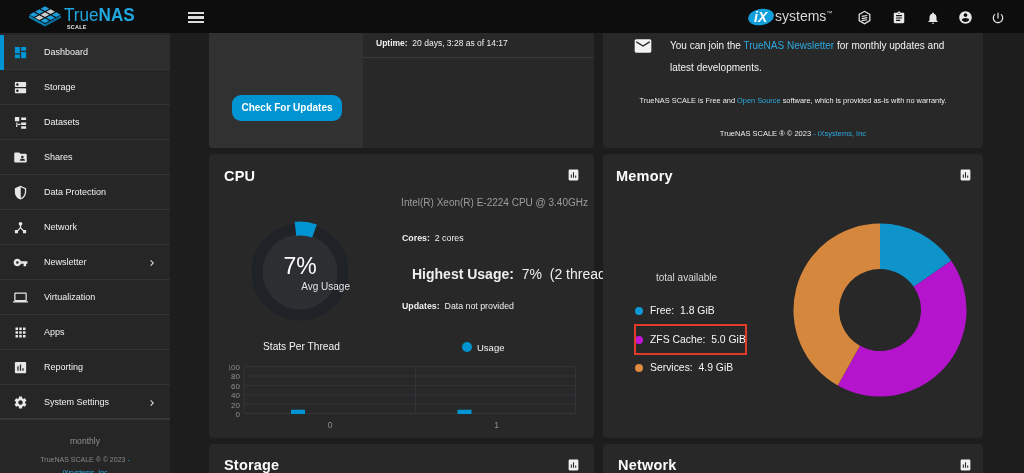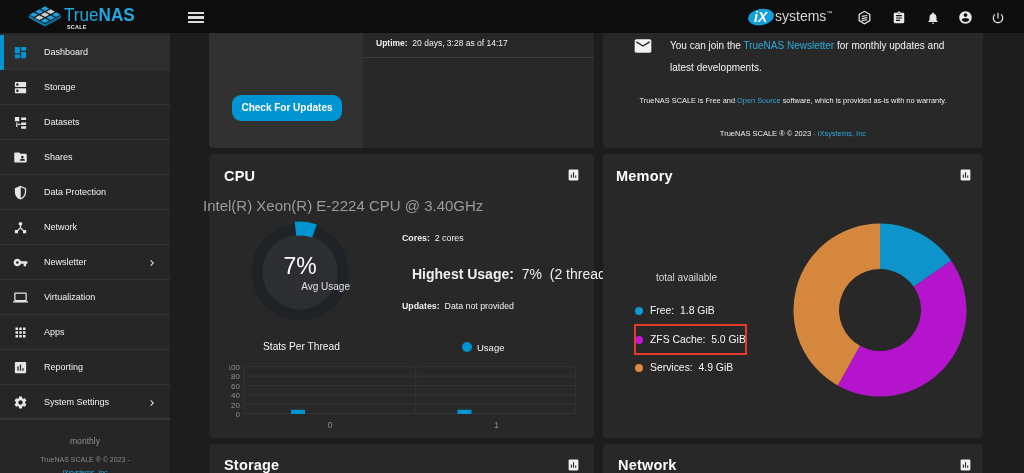--- a/index.html
+++ b/index.html
@@ -164,21 +164,21 @@
     <div class="abs" style="left:67px;top:62px;width:290px;font-size:10px;line-height:22px;color:#f2f2f2">You can join the <span class="blue">TrueNAS Newsletter</span> for monthly updates and latest developments.</div>
     <div class="abs" style="left:0;top:123px;width:380px;text-align:center;font-size:7.4px;color:#ededed;white-space:nowrap">TrueNAS SCALE is Free and <span class="blue">Open Source</span> software, which is provided as-is with no warranty.</div>
     <div class="abs" style="left:0;top:156px;width:380px;text-align:center;font-size:7.5px;color:#ededed">TrueNAS SCALE ® © 2023 <span class="blue">- iXsystems, Inc</span></div>
   </div>
 
   <div class="card" style="left:39px;top:121px;width:385px;height:284px">
     <div class="ctitle abs" style="left:15px;top:14px">CPU</div>
     <svg class="cicon" style="left:358px;top:14px" viewBox="0 0 24 24">
       <path fill="#f0f0f0" d="M19 2H5C3.9 2 3 2.9 3 4v16c0 1.1.9 2 2 2h14c1.1 0 2-.9 2-2V4c0-1.1-.9-2-2-2zM9 17H7v-6h2v6zm4 0h-2V7h2v10zm4 0h-2v-4h2v4z"></path>
     </svg>
-    <div class="abs" style="left:-6px;top:43px;width:385px;text-align:left;font-size:15px;color:#9c9c9c">Intel(R) Xeon(R) E-2224 CPU @ 3.40GHz</div>
+    <div class="abs" style="left:-6px;top:43px;width:385px;text-align:right;font-size:10px;color:#9c9c9c">Intel(R) Xeon(R) E-2224 CPU @ 3.40GHz</div>
 
     <svg class="abs" style="left:36px;top:63px" width="110" height="110" viewBox="0 0 110 110">
       <circle cx="55" cy="55" r="43" fill="none" stroke="#1f2227" stroke-width="11"></circle>
       <circle cx="55" cy="55" r="37.5" fill="#2c2e31"></circle>
       <path d="M49.72 4.78 A50.5 50.5 0 0 1 71.86 7.40 L67.18 20.59 A36.5 36.5 0 0 0 51.18 18.70 Z" fill="#0095d2" transform="translate(0,0)"></path>
     </svg>
     <div class="abs" style="left:41px;top:100px;width:100px;text-align:center;font-size:23px;line-height:24px;color:#fff">7%</div>
     <div class="abs" style="left:41px;top:127px;width:100px;text-align:right;font-size:10px;color:#e2e2e2">Avg Usage</div>
 
     <div class="abs" style="left:193px;top:79px;font-size:8.8px;color:#efefef"><b>Cores:</b>&nbsp; 2 cores</div>

